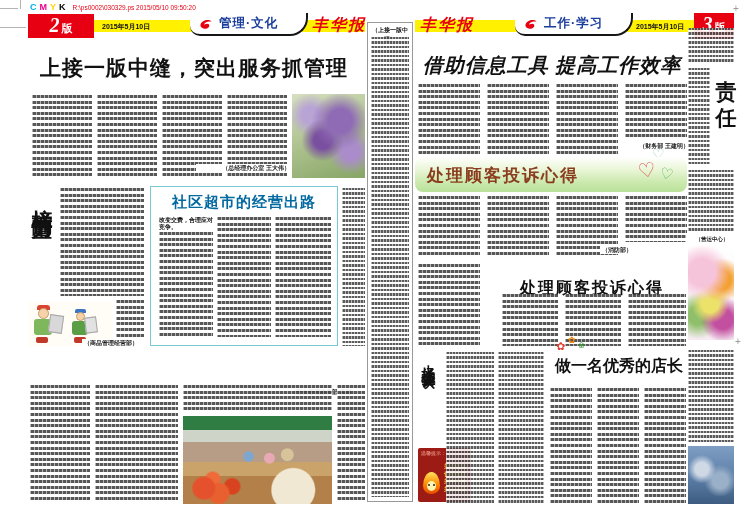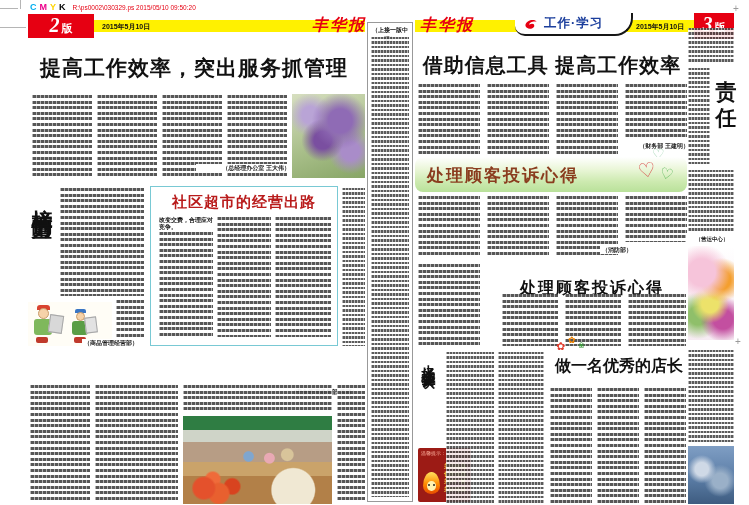--- a/index.html
+++ b/index.html
@@ -93,37 +93,43 @@
   <div class="rule" style="left:20px;top:0;width:1px;height:9px;"></div>
   <div class="mark" style="left:733px;top:4px;">+</div>
   <div class="mark" style="left:735px;top:337px;">+</div>
 
   <div class="abs red-box" style="left:28px;top:14px;width:66px;height:24px;">
     <span class="page-num">2</span>
     <span class="page-ban">版</span>
   </div>
   <div class="abs ybar" style="left:94px;top:20px;width:271px;height:12px;"></div>
   <div class="abs date-txt" style="left:102px;top:22px;">2015年5月10日</div>
+  <div class="abs tab" style="left:190px;top:13px;width:118px;height:23px;">
+    <svg width="16" height="16" viewBox="0 0 20 20">
+      <path d="M3 12 C 3 5, 15 3, 17 7 C 13 6, 7 8, 8 11 C 10 9, 15 9, 14 13 C 12 17, 4 17, 3 12 Z" fill="#e60012"></path>
+    </svg>
+    <span class="section-label">管理·文化</span>
+  </div>
   <div class="abs masthead" style="left:312px;top:15px;">丰华报</div>
 
   <div class="abs ybar" style="left:415px;top:20px;width:279px;height:12px;"></div>
   <div class="abs masthead" style="left:420px;top:15px;">丰华报</div>
   <div class="abs tab" style="left:515px;top:13px;width:118px;height:23px;">
     <svg width="16" height="16" viewBox="0 0 20 20">
       <path d="M3 12 C 3 5, 15 3, 17 7 C 13 6, 7 8, 8 11 C 10 9, 15 9, 14 13 C 12 17, 4 17, 3 12 Z" fill="#e60012"></path>
     </svg>
     <span class="section-label">工作·学习</span>
   </div>
   <div class="abs date-txt" style="left:636px;top:22px;">2015年5月10日</div>
   <div class="abs red-box" style="left:694px;top:13px;width:40px;height:26px;">
     <span class="page-num">3</span>
     <span class="page-ban">版</span>
   </div>
 
-  <div class="headline serif" style="left:36px;top:54px;width:316px;font-size:21px;letter-spacing:1px;">提高工作效率，突出服务抓管理</div>
+  <div class="headline serif" style="left:36px;top:54px;width:316px;font-size:21px;letter-spacing:1px;">上接一版中缝，突出服务抓管理</div>
   <div class="gk" style="left:32px;top:95px;width:60px;height:82px;"></div>
   <div class="gk" style="left:97px;top:95px;width:60px;height:82px;"></div>
   <div class="gk" style="left:162px;top:95px;width:60px;height:82px;"></div>
   <div class="gk" style="left:227px;top:95px;width:60px;height:82px;"></div>
   <div class="photo ph-lavender" style="left:292px;top:94px;width:73px;height:84px;"></div>
   <div class="byline" style="left:196px;top:164px;width:92px;text-align:right;font-size:6px;">（总经理办公室 王大伟）</div>
 
   <div class="vtitle serif" style="left:28px;top:192px;height:120px;font-size:21px;letter-spacing:3px;">榜样的力量</div>
   <div class="gk" style="left:60px;top:188px;width:84px;height:108px;"></div>
   <div class="cartoon" style="left:28px;top:302px;width:84px;height:44px;">
@@ -135,41 +141,41 @@
     <div style="left:47px;top:7px;width:11px;height:4px;background:#3a76c4;border-radius:2px 2px 0 0;"></div>
     <div style="left:48px;top:10px;width:9px;height:9px;background:#f6d2a8;border:1px solid #c89b6a;border-radius:50%;"></div>
     <div style="left:44px;top:19px;width:16px;height:14px;background:#5a9e46;border-radius:3px;"></div>
     <div style="left:57px;top:15px;width:12px;height:16px;background:#e2e2e2;border:1px solid #a8a8a8;transform:rotate(-7deg);"></div>
     <div style="left:46px;top:35px;width:12px;height:6px;background:#c0392b;border-radius:2px;"></div>
   </div>
   <div class="gk" style="left:116px;top:300px;width:28px;height:38px;"></div>
   <div class="byline" style="left:82px;top:339px;font-size:6px;">（商品管理经营部）</div>
 
   <div class="abs" style="left:150px;top:186px;width:188px;height:160px;border:1px solid #79c9d4;">
-    <div class="headline" style="left:0;top:6px;width:186px;font-size:15px;color:#b91c1c;letter-spacing:1px;">社区超市的经营出路</div>
+    <div class="headline" style="left:0;top:6px;width:186px;font-size:15px;color:#0369a1;letter-spacing:1px;">社区超市的经营出路</div>
     <div class="abs" style="left:8px;top:30px;width:56px;font-size:6px;font-weight:bold;line-height:7px;">改变交费，合理应对竞争。</div>
     <div class="gk" style="left:8px;top:45px;width:54px;height:105px;"></div>
     <div class="gk" style="left:66px;top:30px;width:54px;height:120px;"></div>
     <div class="gk" style="left:124px;top:30px;width:56px;height:120px;"></div>
   </div>
   <div class="gk fine" style="left:342px;top:188px;width:23px;height:158px;"></div>
 
   <div class="byline" style="left:288px;top:388px;font-size:6px;">（安全管理服务部 孟丽）</div>
   <div class="gk" style="left:30px;top:385px;width:60px;height:118px;"></div>
   <div class="gk" style="left:95px;top:385px;width:83px;height:118px;"></div>
   <div class="gk" style="left:183px;top:385px;width:149px;height:28px;"></div>
   <div class="photo ph-market" style="left:183px;top:416px;width:149px;height:88px;"></div>
   <div class="gk" style="left:337px;top:385px;width:28px;height:118px;"></div>
 
   <div class="abs" style="left:367px;top:22px;width:46px;height:480px;border:1px solid #999;">
     <div class="abs" style="left:0;top:3px;width:44px;text-align:center;font-size:6px;font-weight:bold;">（上接一版中缝）</div>
     <div class="gk fine" style="left:3px;top:14px;width:38px;height:460px;"></div>
   </div>
 
-  <div class="headline" style="left:416px;top:52px;width:272px;font-size:20px;letter-spacing:1px;">借助信息工具 提高工作效率</div>
+  <div class="headline" style="left:416px;top:52px;width:272px;font-size:20px;letter-spacing:1px;font-style:italic;">借助信息工具 提高工作效率</div>
   <div class="gk" style="left:418px;top:84px;width:62px;height:72px;"></div>
   <div class="gk" style="left:487px;top:84px;width:62px;height:72px;"></div>
   <div class="gk" style="left:556px;top:84px;width:62px;height:72px;"></div>
   <div class="gk" style="left:625px;top:84px;width:62px;height:56px;"></div>
   <div class="byline" style="left:625px;top:142px;width:62px;text-align:right;font-size:6px;">（财务部 王建明）</div>
   <div class="heart" style="left:652px;top:146px;font-size:14px;color:#a8d8b8;">♡</div>
 
   <div class="banner" style="left:415px;top:157px;width:272px;height:35px;"></div>
   <div class="banner-title" style="left:427px;top:164px;">处理顾客投诉心得</div>
   <div class="heart" style="left:638px;top:158px;font-size:20px;color:#d9534f;transform:rotate(-10deg);">♡</div>

